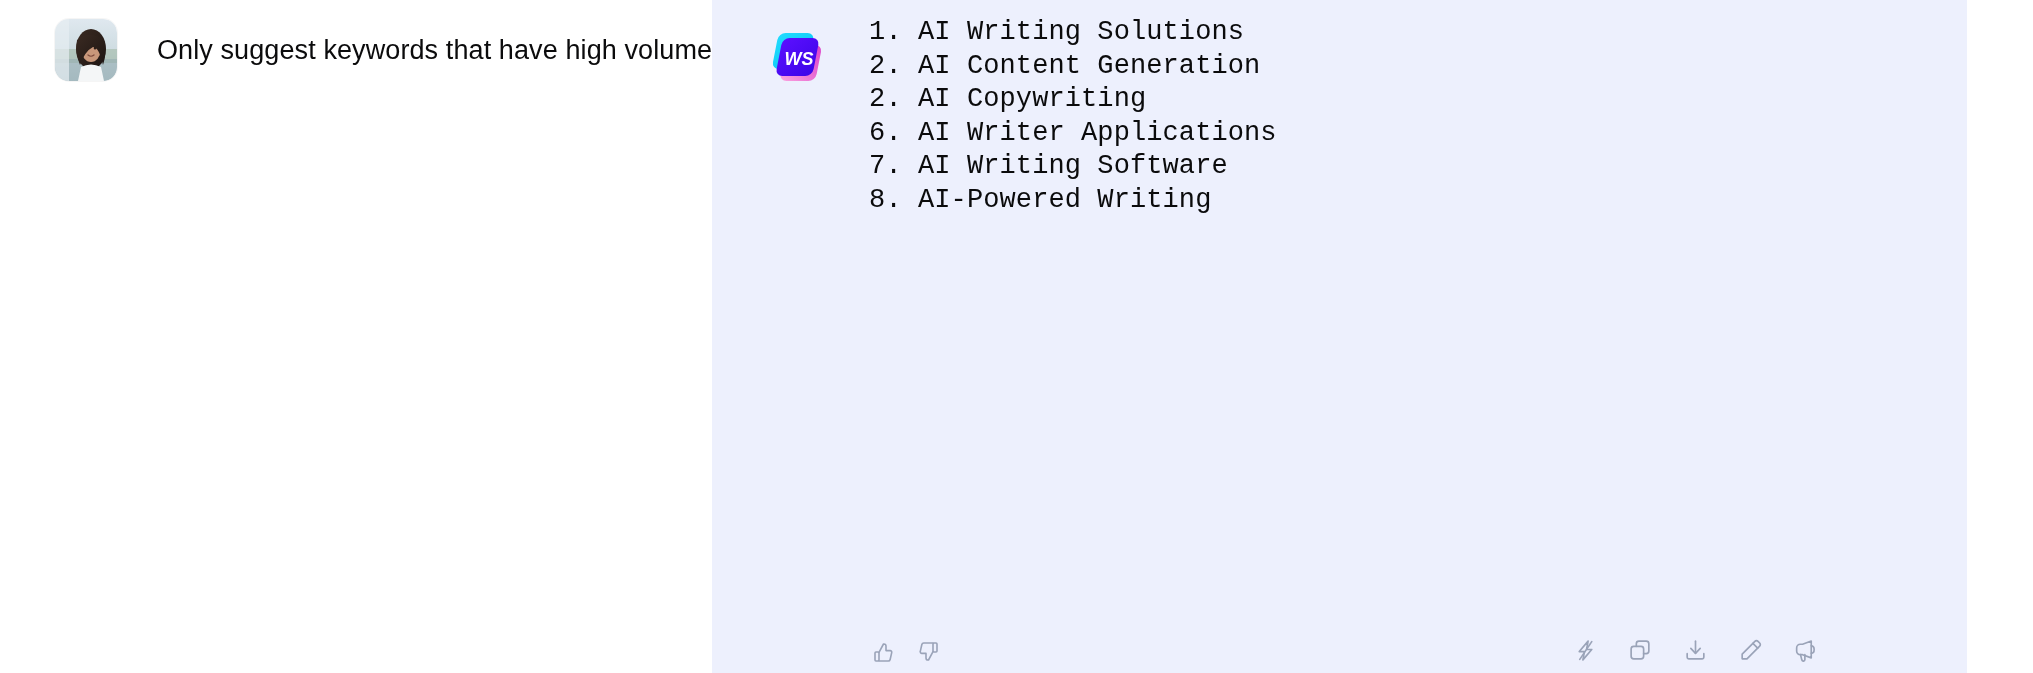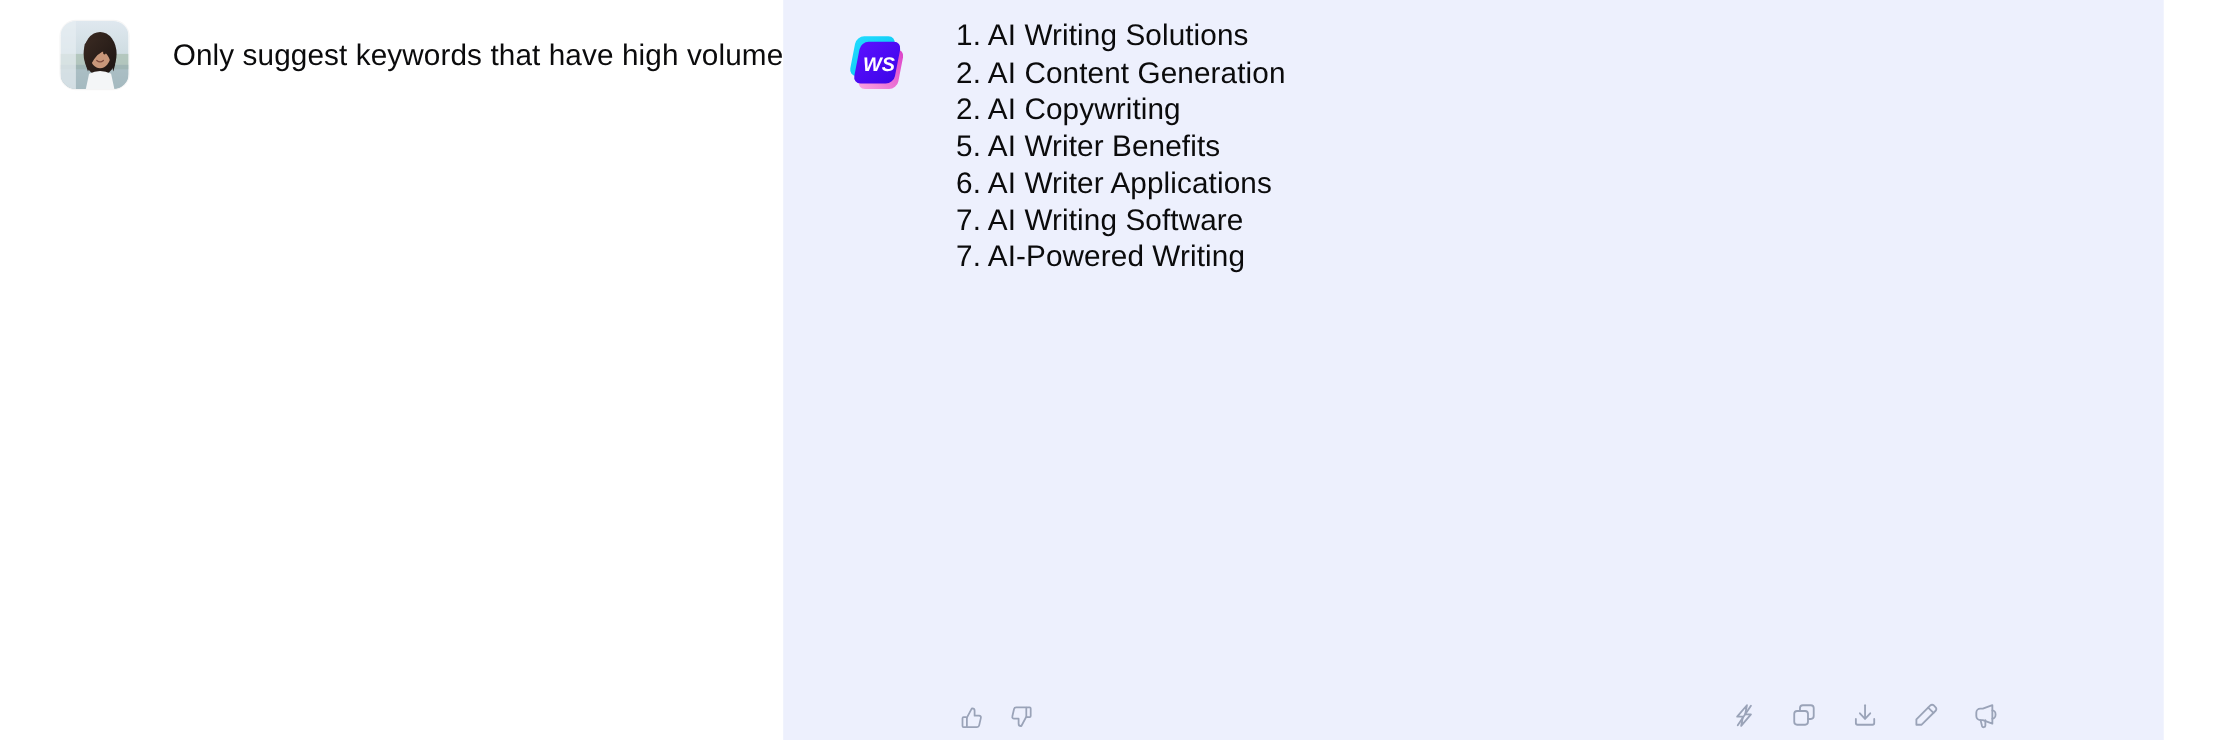--- a/index.html
+++ b/index.html
@@ -74,20 +74,21 @@
   .ws-logo {
     width: 62px;
     height: 62px;
     display: block;
   }
 
   .assistant-body {
     margin-left: 40px;
     flex: 1 1 auto;
     position: relative;
+    font-family: Liberation Mono, monospace;
   }
 
   .answer-list {
     margin: 0;
     padding: 0;
     list-style: none;
   }
 
   .answer-list li {
     font-size: 27px;
@@ -204,24 +205,23 @@
         </g>
         <text x="32" y="38.5" font-family="'Liberation Sans', sans-serif" font-size="18" font-weight="bold" font-style="italic" fill="#ffffff" text-anchor="middle">WS</text>
       </svg>
     </div>
 
     <div class="assistant-body">
       <ul class="answer-list">
         <li>1. AI Writing Solutions</li>
         <li>2. AI Content Generation</li>
         <li>2. AI Copywriting</li>
-        <li>5. AI Writer Benefits</li>
         <li>6. AI Writer Applications</li>
         <li>7. AI Writing Software</li>
-        <li>7. AI-Powered Writing</li>
+        <li>8. AI-Powered Writing</li>
       </ul>
 
       <div class="feedback-row">
         <div class="icon-btn">
           <svg width="24" height="24" viewBox="0 0 24 24" fill="none" stroke="#9aa3b8" stroke-width="1.6" stroke-linecap="round" stroke-linejoin="round">
             <path d="M7 21h9.2a2 2 0 0 0 1.95-1.55l1.55-6.8A1.6 1.6 0 0 0 18.15 10.6H14V6.1A2.1 2.1 0 0 0 11.9 4l-.4 0L7 12.4"></path>
             <rect x="3" y="12" width="4" height="9" rx="1"></rect>
           </svg>
         </div>
         <div class="icon-btn">

